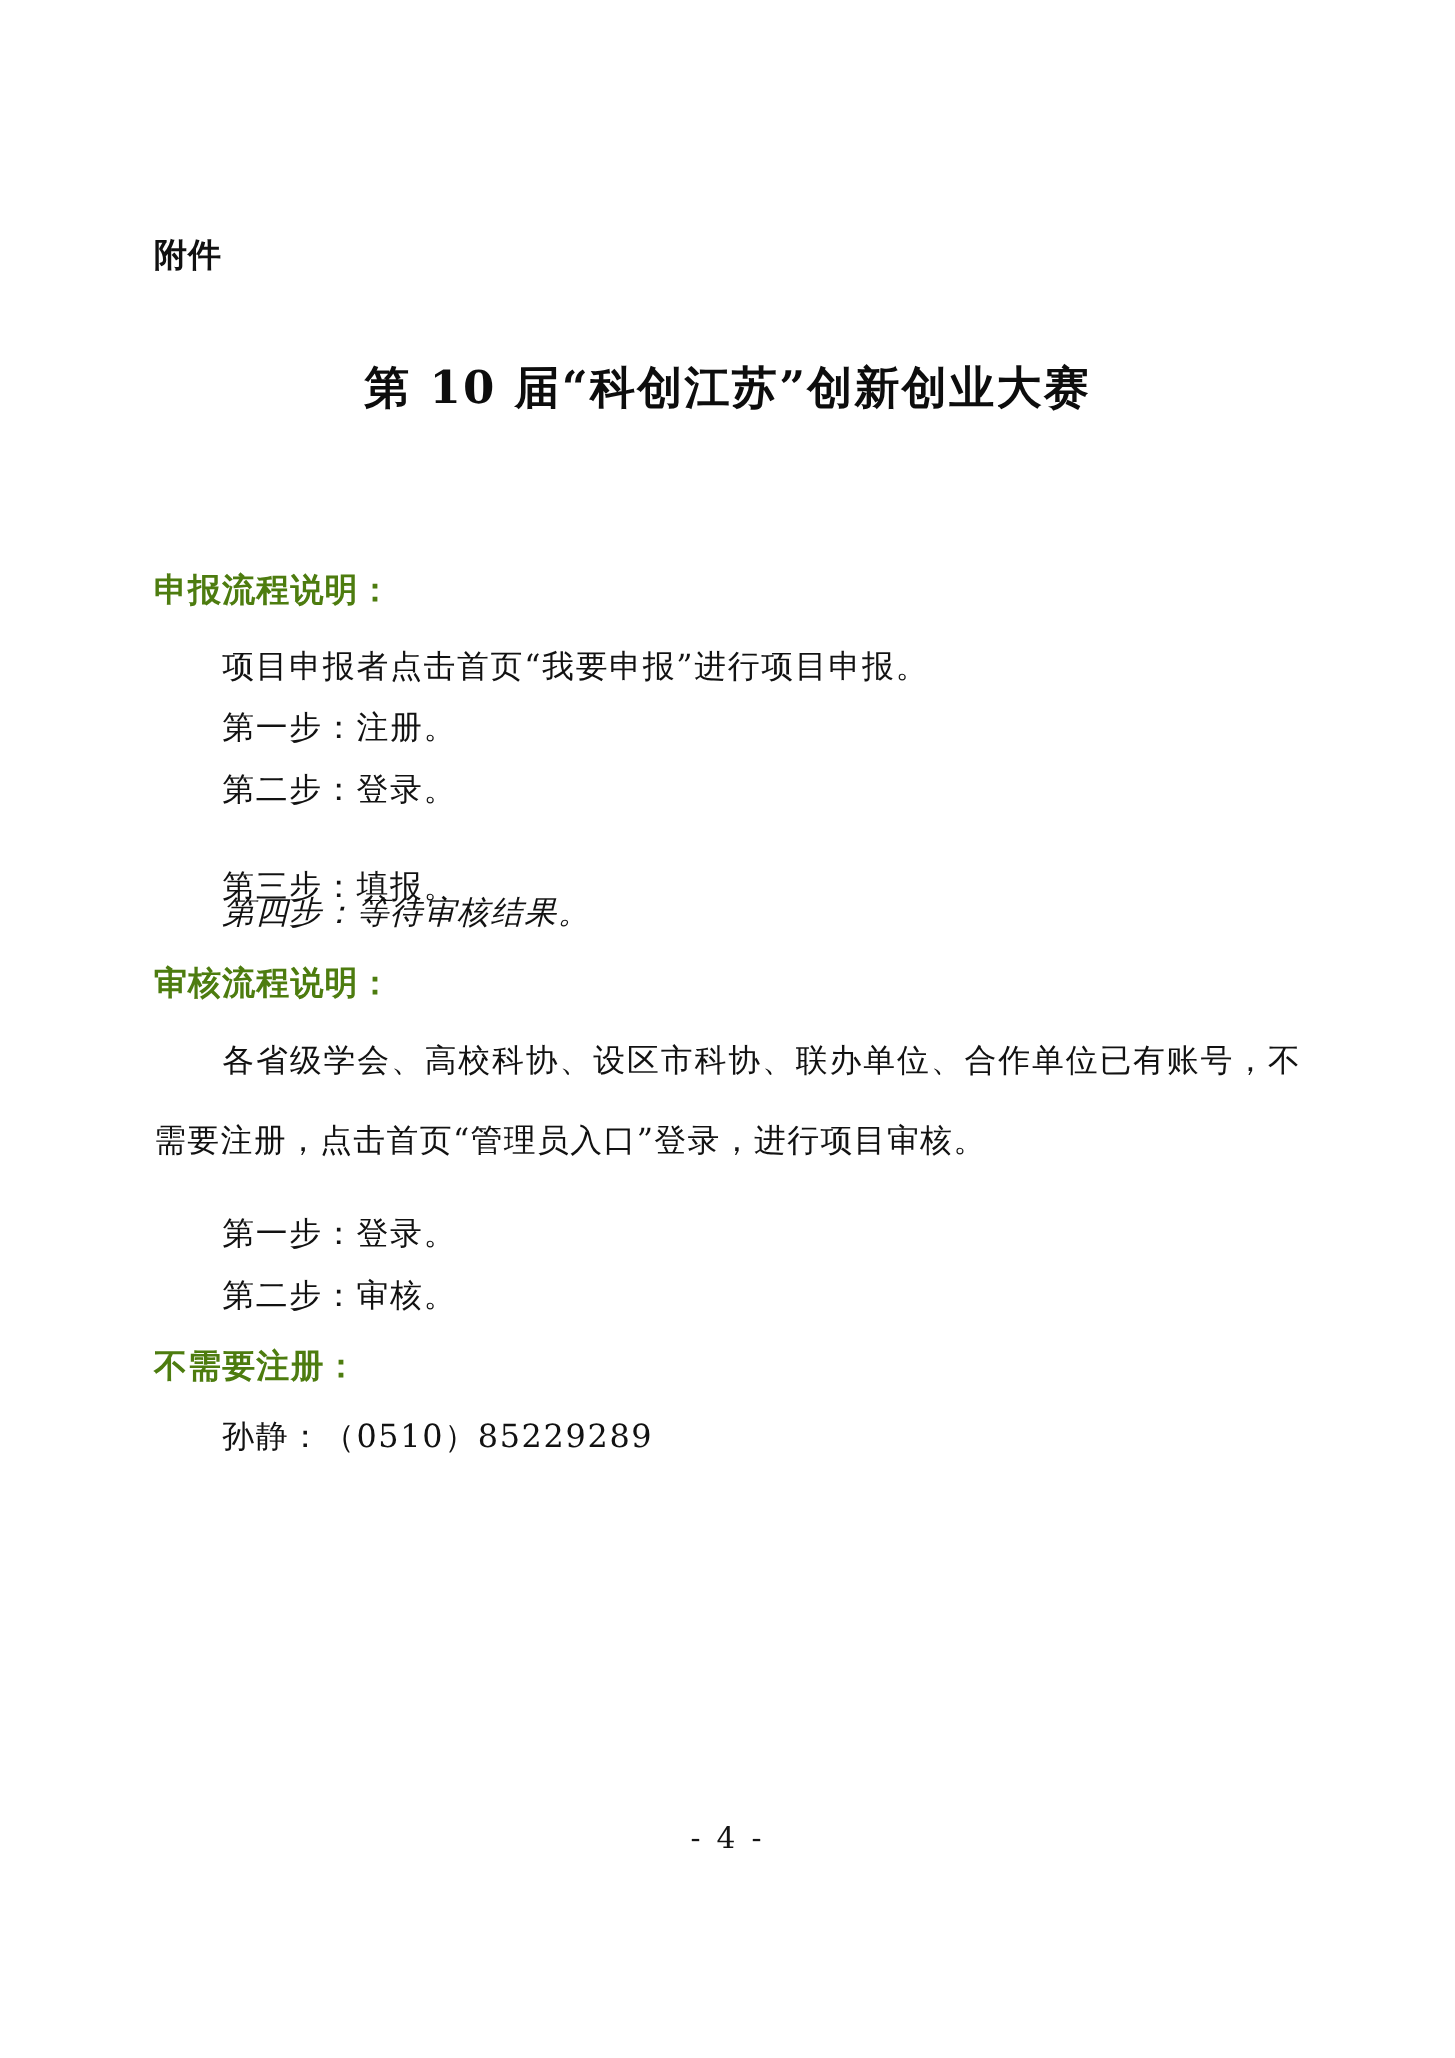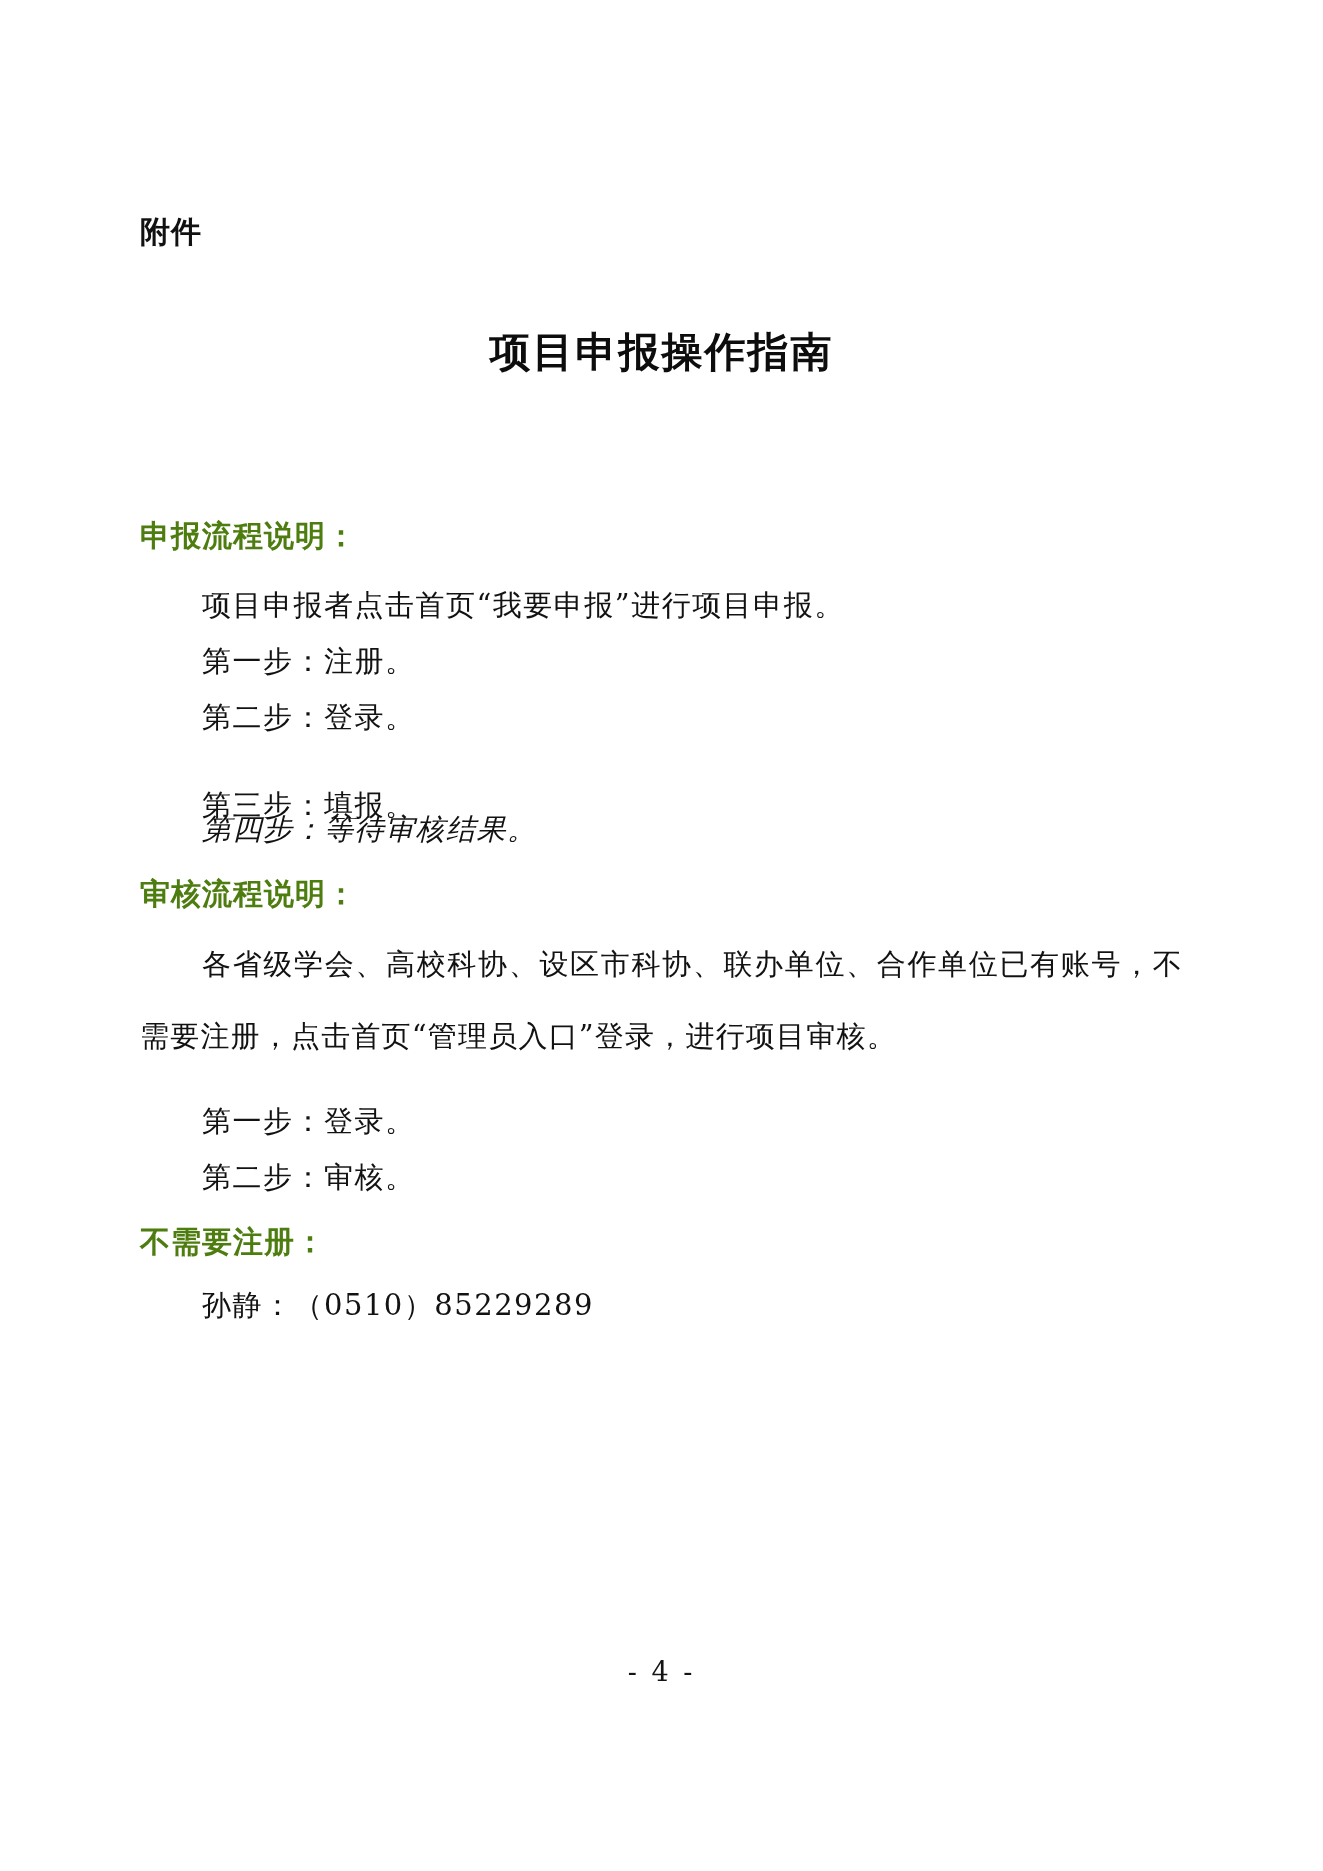--- a/index.html
+++ b/index.html
@@ -102,21 +102,21 @@
 </style>
 </head>
 <body>
 
 <div class="page">
   <div class="content">
 
     <div class="attachment-label">附件</div>
 
     <div class="doc-title">
-      <span class="line2">项目申报操作指南</span>
+      <span class="line1">第 10 届“科创江苏”创新创业大赛</span>
     </div>
 
     <div class="section-heading" style="top: 500px;">申报流程说明：</div>
 
     <div class="body-line" style="left: 62px; top: 568px;">项目申报者点击首页“我要申报”进行项目申报。</div>
 
     <div class="body-line" style="left: 62px; top: 624px;">第一步：注册。</div>
 
     <div class="body-line" style="left: 62px; top: 680px;">第二步：登录。</div>
 

